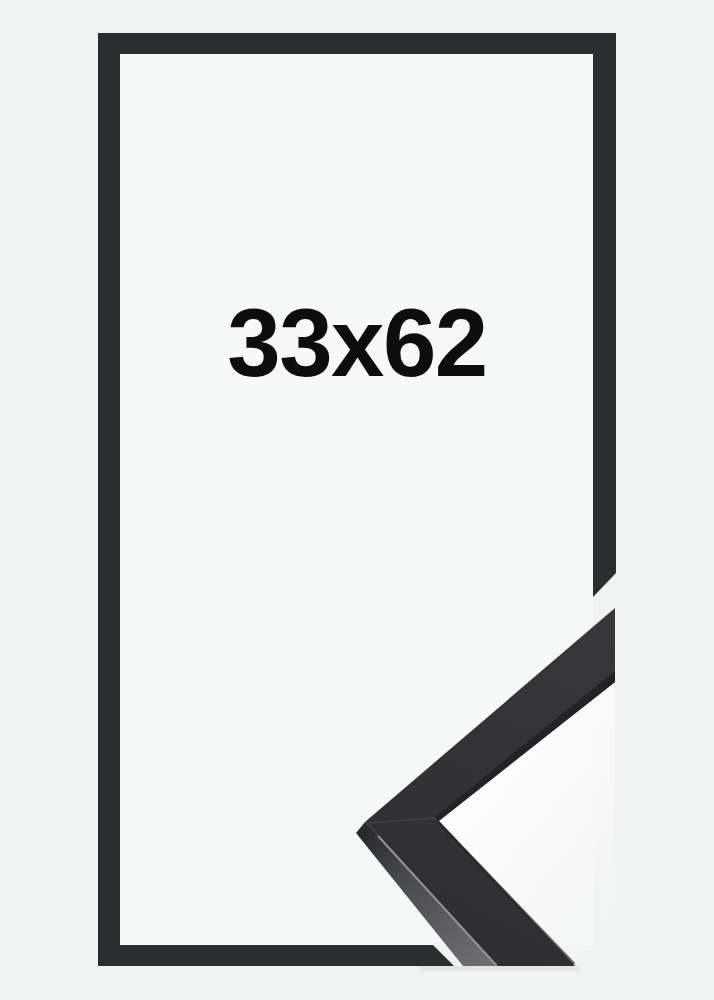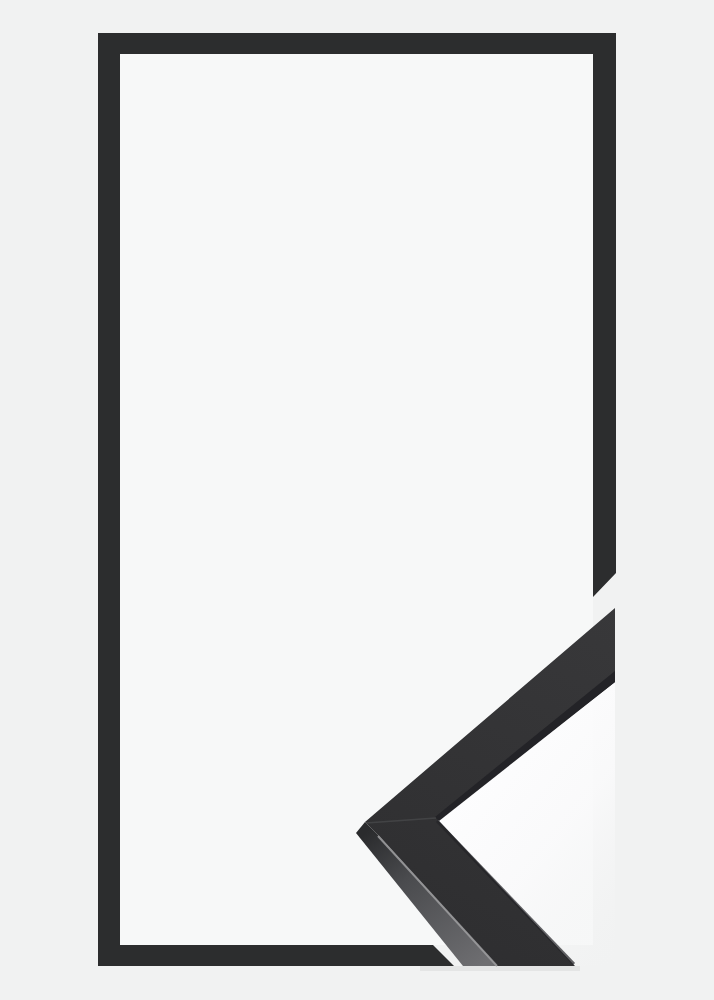--- a/index.html
+++ b/index.html
@@ -76,13 +76,14 @@
       <polygon points="615,671 615,682 439,821 435,817" fill="#232327"></polygon>
 
       <line x1="437" y1="821" x2="574" y2="964" stroke="#232327" stroke-width="3" opacity="0.7"></line>
 
       <line x1="378" y1="836" x2="497" y2="966" stroke="#9a9a9c" stroke-width="2" opacity="0.9"></line>
 
       <line x1="366" y1="823" x2="436" y2="818" stroke="#47484a" stroke-width="1.3" opacity="0.8"></line>
     </g>
   </svg>
 
+  <div class="size-label">33x62</div>
 </div>
 
 </body></html>

